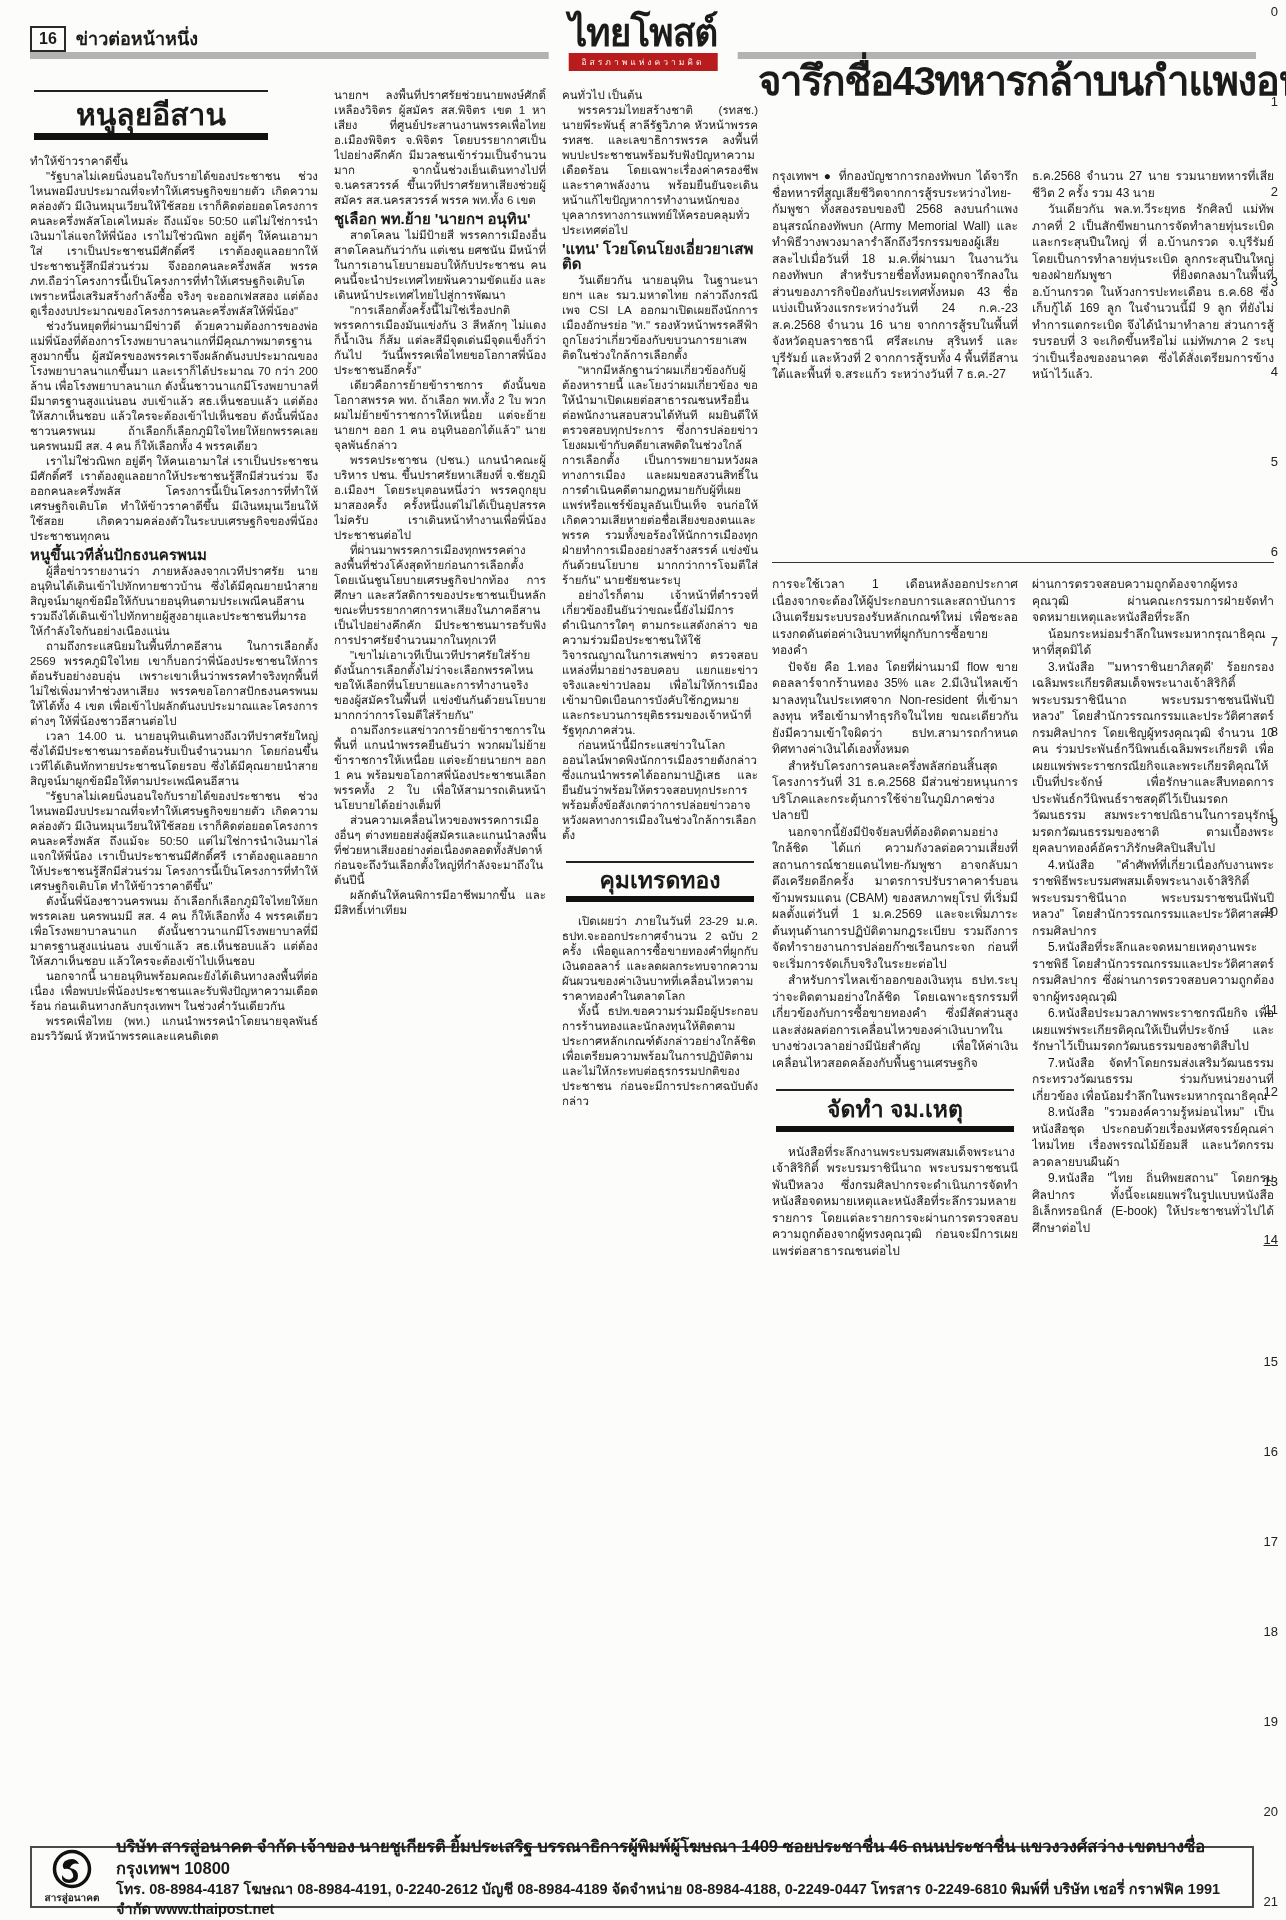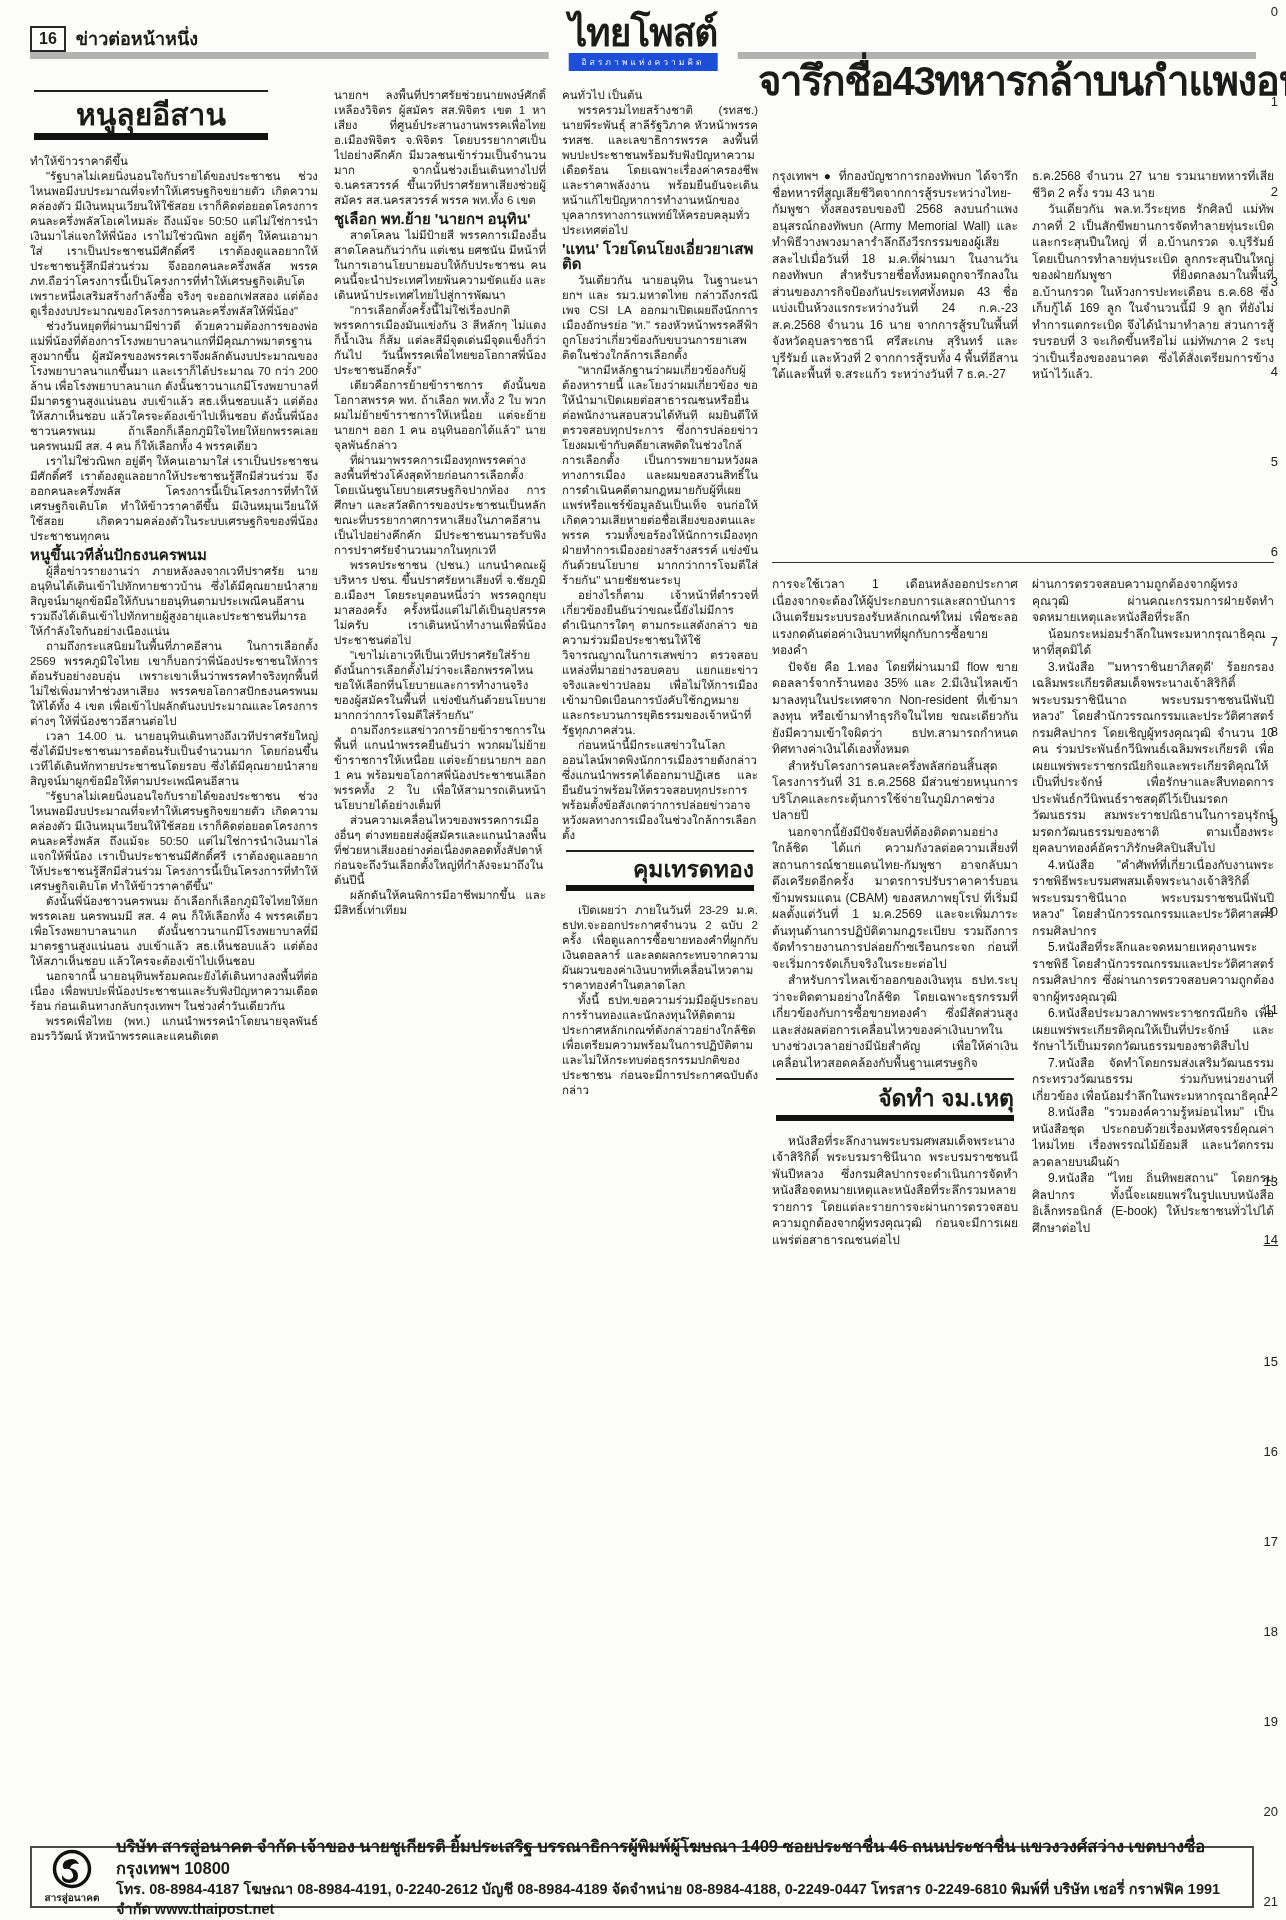--- a/index.html
+++ b/index.html
@@ -6,32 +6,32 @@
   .page{position:relative;width:1286px;height:1920px;background:#fcfcfa;margin:0 auto;
         font-family:"Liberation Sans","DejaVu Sans",sans-serif;color:#1b1b1b;overflow:hidden;}
   
   .hdr{position:absolute;top:24px;left:30px;display:flex;align-items:center;gap:10px;}
   .pagenum{border:2px solid #2a2a2a;padding:1px 7px;font-size:16px;font-weight:bold;line-height:20px;}
   .section{font-size:18px;font-weight:bold;}
   .band{position:absolute;top:52px;left:30px;width:1226px;height:7px;background:#b3b3b3;}
   .masthead{position:absolute;top:14px;left:50%;transform:translateX(-50%);background:#fcfcfa;
             padding:0 20px;text-align:center;z-index:2;}
   .masthead .logo{font-size:37px;font-weight:900;letter-spacing:-1px;line-height:38px;transform:scaleY(1.05);}
-  .masthead .tagbar{background:#1d4ed8;color:#fff;font-size:8.5px;letter-spacing:3px;padding:2px 6px;margin-top:1px;}
+  .masthead .tagbar{background:#b91c1c;color:#fff;font-size:8.5px;letter-spacing:3px;padding:2px 6px;margin-top:1px;}
   
   .ruler{position:absolute;top:0;left:1254px;width:26px;height:1920px;}
   .ruler-num{position:absolute;width:24px;text-align:right;font-size:13px;color:#222;}
   
   .col{position:absolute;overflow:hidden;font-size:11.5px;line-height:15px;text-align:justify;}
   .rcol{position:absolute;overflow:hidden;font-size:12px;line-height:16.5px;text-align:justify;}
   .para{margin:0;text-indent:16px;}
   .para.noindent{text-indent:0;}
   .subhead{font-size:15px;font-weight:bold;margin:3px 0 2px;text-indent:0;text-align:left;}
-  .rulehead{border-top:2px solid #222;border-bottom:6px solid #111;text-align:right;
-            font-size:23px;font-weight:800;padding:10px 0 8px;margin:7px 4px 12px;text-indent:0;}
+  .rulehead{border-top:2px solid #222;border-bottom:6px solid #111;text-align:center;
+            font-size:23px;font-weight:800;padding:10px 0 8px;margin:18px 4px 12px;text-indent:0;}
   .kicker-box{border-top:2px solid #222;border-bottom:7px solid #111;width:234px;margin:2px 0 14px 4px;
               text-align:center;font-size:30px;font-weight:800;padding:15px 0 11px;}
   .bighead{position:absolute;top:58px;left:758px;width:508px;font-size:41px;font-weight:900;
            letter-spacing:-1.5px;line-height:46px;white-space:nowrap;transform:scaleX(.98);transform-origin:left;}
   .rdivider{position:absolute;top:562px;left:772px;width:502px;border-top:1.5px solid #333;}
   
   .footer{position:absolute;left:30px;top:1846px;width:1224px;height:62px;border:2px solid #4a4a4a;
           display:flex;align-items:center;gap:16px;padding:4px 12px;box-sizing:border-box;background:#fcfcfa;}
   .emblem{width:56px;text-align:center;flex:0 0 auto;}
   .emblem svg{display:block;margin:0 auto;}
@@ -96,22 +96,22 @@
         <p class="para">นอกจากนี้ นายอนุทินพร้อมคณะยังได้เดินทางลงพื้นที่ต่อเนื่อง เพื่อพบปะพี่น้องประชาชนและรับฟังปัญหาความเดือดร้อน ก่อนเดินทางกลับกรุงเทพฯ ในช่วงค่ำวันเดียวกัน</p>
         <p class="para">พรรคเพื่อไทย (พท.) แกนนำพรรคนำโดยนายจุลพันธ์ อมรวิวัฒน์ หัวหน้าพรรคและแคนดิเดต</p>
       </div>
   </div>
   <div class="col" style="left:334px;top:88px;width:212px;height:1744px;">
       <p class="para noindent">นายกฯ ลงพื้นที่ปราศรัยช่วยนายพงษ์ศักดิ์ เหลืองวิจิตร ผู้สมัคร สส.พิจิตร เขต 1 หาเสียง ที่ศูนย์ประสานงานพรรคเพื่อไทย อ.เมืองพิจิตร จ.พิจิตร โดยบรรยากาศเป็นไปอย่างคึกคัก มีมวลชนเข้าร่วมเป็นจำนวนมาก จากนั้นช่วงเย็นเดินทางไปที่ จ.นครสวรรค์ ขึ้นเวทีปราศรัยหาเสียงช่วยผู้สมัคร สส.นครสวรรค์ พรรค พท.ทั้ง 6 เขต</p>
       <h3 class="subhead">ชูเลือก พท.ย้าย 'นายกฯ อนุทิน'</h3>
       <p class="para">สาดโคลน ไม่มีป้ายสี พรรคการเมืองอื่นสาดโคลนกันว่ากัน แต่เชน ยศชนัน มีหน้าที่ในการเอานโยบายมอบให้กับประชาชน คนคนนี้จะนำประเทศไทยพ้นความขัดแย้ง และเดินหน้าประเทศไทยไปสู่การพัฒนา</p>
       <p class="para">"การเลือกตั้งครั้งนี้ไม่ใช่เรื่องปกติ พรรคการเมืองมันแข่งกัน 3 สีหลักๆ ไม่แดงก็น้ำเงิน ก็ส้ม แต่ละสีมีจุดเด่นมีจุดแข็งก็ว่ากันไป วันนี้พรรคเพื่อไทยขอโอกาสพี่น้องประชาชนอีกครั้ง"</p>
       <p class="para">เดียวคือการย้ายข้าราชการ ดังนั้นขอโอกาสพรรค พท. ถ้าเลือก พท.ทั้ง 2 ใบ พวกผมไม่ย้ายข้าราชการให้เหนื่อย แต่จะย้ายนายกฯ ออก 1 คน อนุทินออกได้แล้ว" นายจุลพันธ์กล่าว</p>
+      <p class="para">พรรคประชาชน (ปชน.) แกนนำคณะผู้บริหาร ปชน. ขึ้นปราศรัยหาเสียงที่ จ.ชัยภูมิ อ.เมืองฯ โดยระบุตอนหนึ่งว่า พรรคถูกยุบมาสองครั้ง ครั้งหนึ่งแต่ไม่ได้เป็นอุปสรรค ไม่ครับ เราเดินหน้าทำงานเพื่อพี่น้องประชาชนต่อไป</p>
       <p class="para">ที่ผ่านมาพรรคการเมืองทุกพรรคต่างลงพื้นที่ช่วงโค้งสุดท้ายก่อนการเลือกตั้ง โดยเน้นชูนโยบายเศรษฐกิจปากท้อง การศึกษา และสวัสดิการของประชาชนเป็นหลัก ขณะที่บรรยากาศการหาเสียงในภาคอีสานเป็นไปอย่างคึกคัก มีประชาชนมารอรับฟังการปราศรัยจำนวนมากในทุกเวที</p>
-      <p class="para">พรรคประชาชน (ปชน.) แกนนำคณะผู้บริหาร ปชน. ขึ้นปราศรัยหาเสียงที่ จ.ชัยภูมิ อ.เมืองฯ โดยระบุตอนหนึ่งว่า พรรคถูกยุบมาสองครั้ง ครั้งหนึ่งแต่ไม่ได้เป็นอุปสรรค ไม่ครับ เราเดินหน้าทำงานเพื่อพี่น้องประชาชนต่อไป</p>
       <p class="para">"เขาไม่เอาเวทีเป็นเวทีปราศรัยใส่ร้าย ดังนั้นการเลือกตั้งไม่ว่าจะเลือกพรรคไหน ขอให้เลือกที่นโยบายและการทำงานจริงของผู้สมัครในพื้นที่ แข่งขันกันด้วยนโยบาย มากกว่าการโจมตีใส่ร้ายกัน"</p>
       <p class="para">ถามถึงกระแสข่าวการย้ายข้าราชการในพื้นที่ แกนนำพรรคยืนยันว่า พวกผมไม่ย้ายข้าราชการให้เหนื่อย แต่จะย้ายนายกฯ ออก 1 คน พร้อมขอโอกาสพี่น้องประชาชนเลือกพรรคทั้ง 2 ใบ เพื่อให้สามารถเดินหน้านโยบายได้อย่างเต็มที่</p>
       <p class="para">ส่วนความเคลื่อนไหวของพรรคการเมืองอื่นๆ ต่างทยอยส่งผู้สมัครและแกนนำลงพื้นที่ช่วยหาเสียงอย่างต่อเนื่องตลอดทั้งสัปดาห์ ก่อนจะถึงวันเลือกตั้งใหญ่ที่กำลังจะมาถึงในต้นปีนี้</p>
       <p class="para">ผลักดันให้คนพิการมีอาชีพมากขึ้น และมีสิทธิ์เท่าเทียม</p>
     </div>
   <div class="col" style="left:562px;top:88px;width:196px;height:1744px;">
       <p class="para noindent">คนทั่วไป เป็นต้น</p>
       <p class="para">พรรครวมไทยสร้างชาติ (รทสช.) นายพีระพันธุ์ สาลีรัฐวิภาค หัวหน้าพรรค รทสช. และเลขาธิการพรรค ลงพื้นที่พบปะประชาชนพร้อมรับฟังปัญหาความเดือดร้อน โดยเฉพาะเรื่องค่าครองชีพและราคาพลังงาน พร้อมยืนยันจะเดินหน้าแก้ไขปัญหาการทำงานหนักของบุคลากรทางการแพทย์ให้ครอบคลุมทั่วประเทศต่อไป</p>
       <h3 class="subhead">'แทน' โวยโดนโยงเอี่ยวยาเสพติด</h3>
       <p class="para">วันเดียวกัน นายอนุทิน ในฐานะนายกฯ และ รมว.มหาดไทย กล่าวถึงกรณีเพจ CSI LA ออกมาเปิดเผยถึงนักการเมืองอักษรย่อ "ท." รองหัวหน้าพรรคสีฟ้า ถูกโยงว่าเกี่ยวข้องกับขบวนการยาเสพติดในช่วงใกล้การเลือกตั้ง</p>

